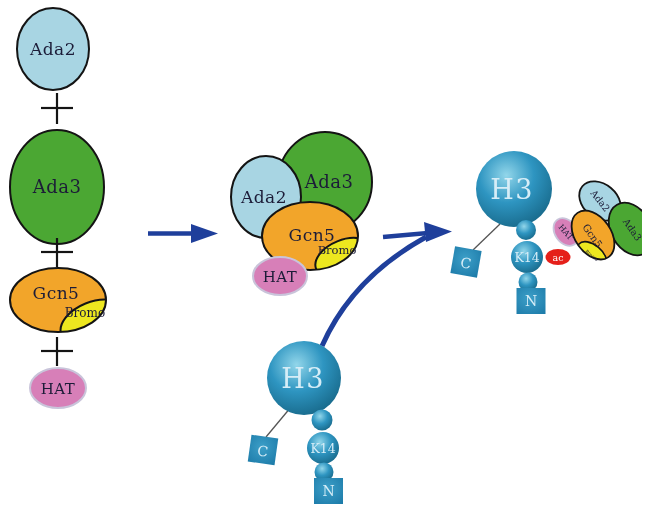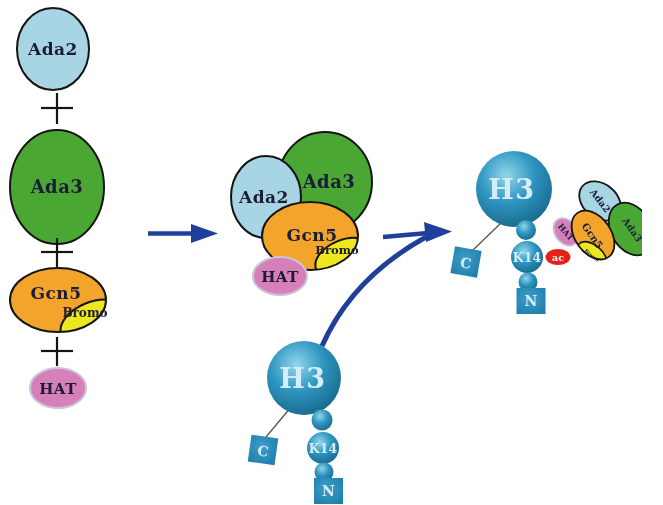--- a/index.html
+++ b/index.html
@@ -1,16 +1,16 @@
 <!DOCTYPE html>
 <html><head>
 <meta charset="utf-8">
 <style>
   html,body{margin:0;padding:0;background:#ffffff;}
-  .canvas-wrap{width:642px;height:505px;position:relative;background:#ffffff;overflow:hidden;font-weight:bold;}
+  .canvas-wrap{width:642px;height:505px;position:relative;background:#ffffff;overflow:hidden;}
   svg{display:block;}
   text{font-family:"DejaVu Serif","Liberation Serif",serif;}
   .lbl{letter-spacing:0.5px;}
   .h3lbl{letter-spacing:1.5px;}
 </style>
 </head>
 <body>
 
 <div class="canvas-wrap">
 <svg width="663" height="505" viewBox="0 0 663 505" xmlns="http://www.w3.org/2000/svg">

